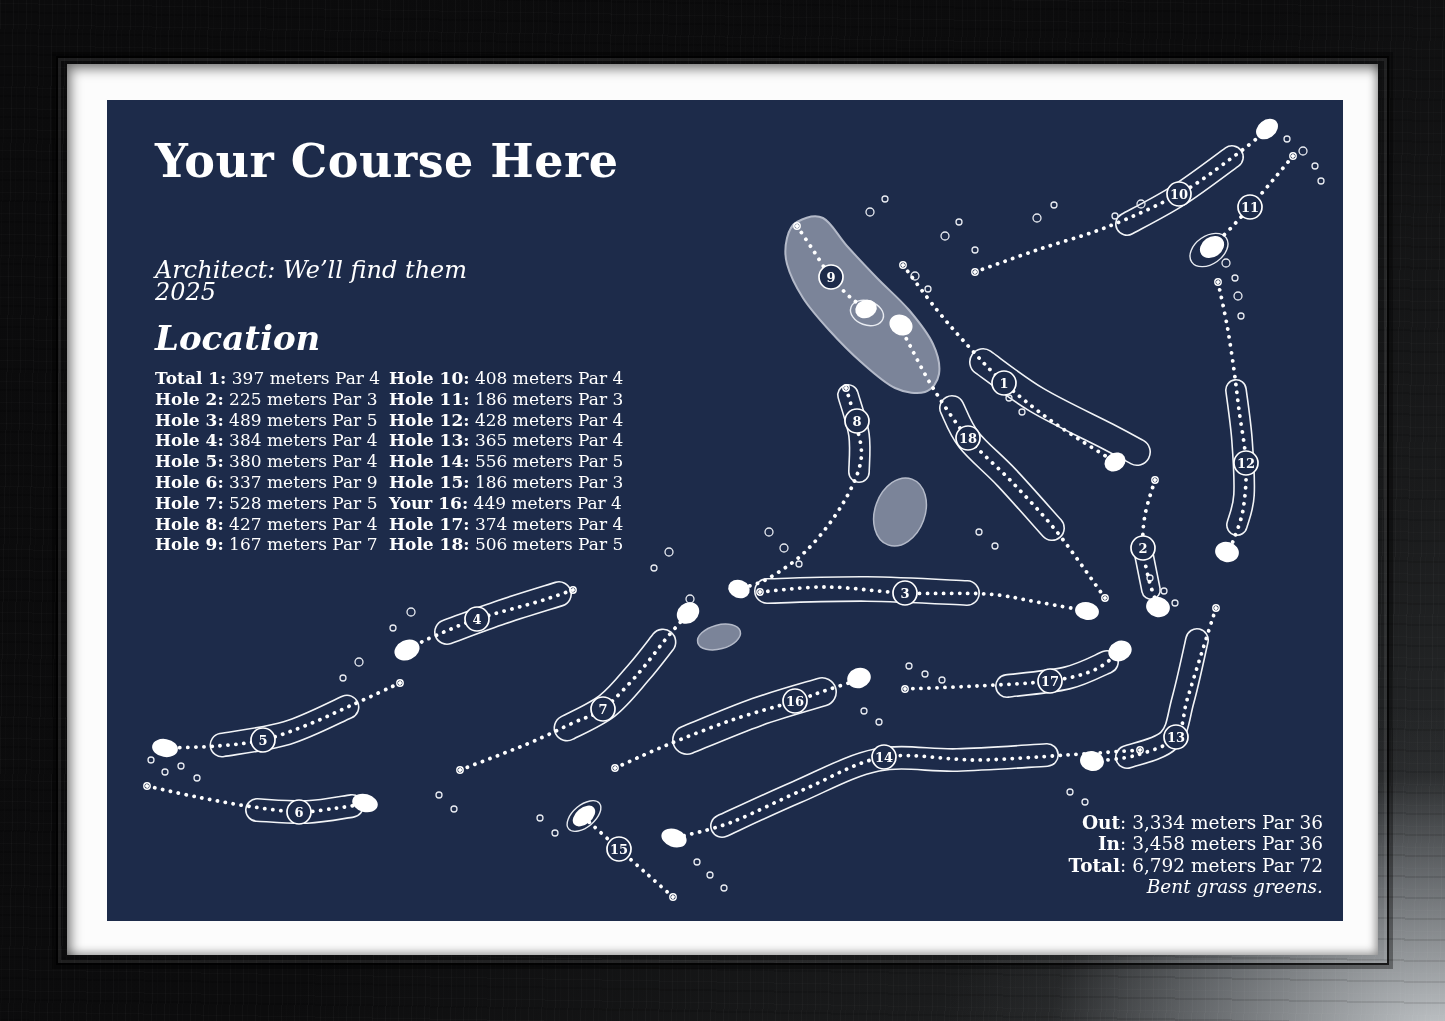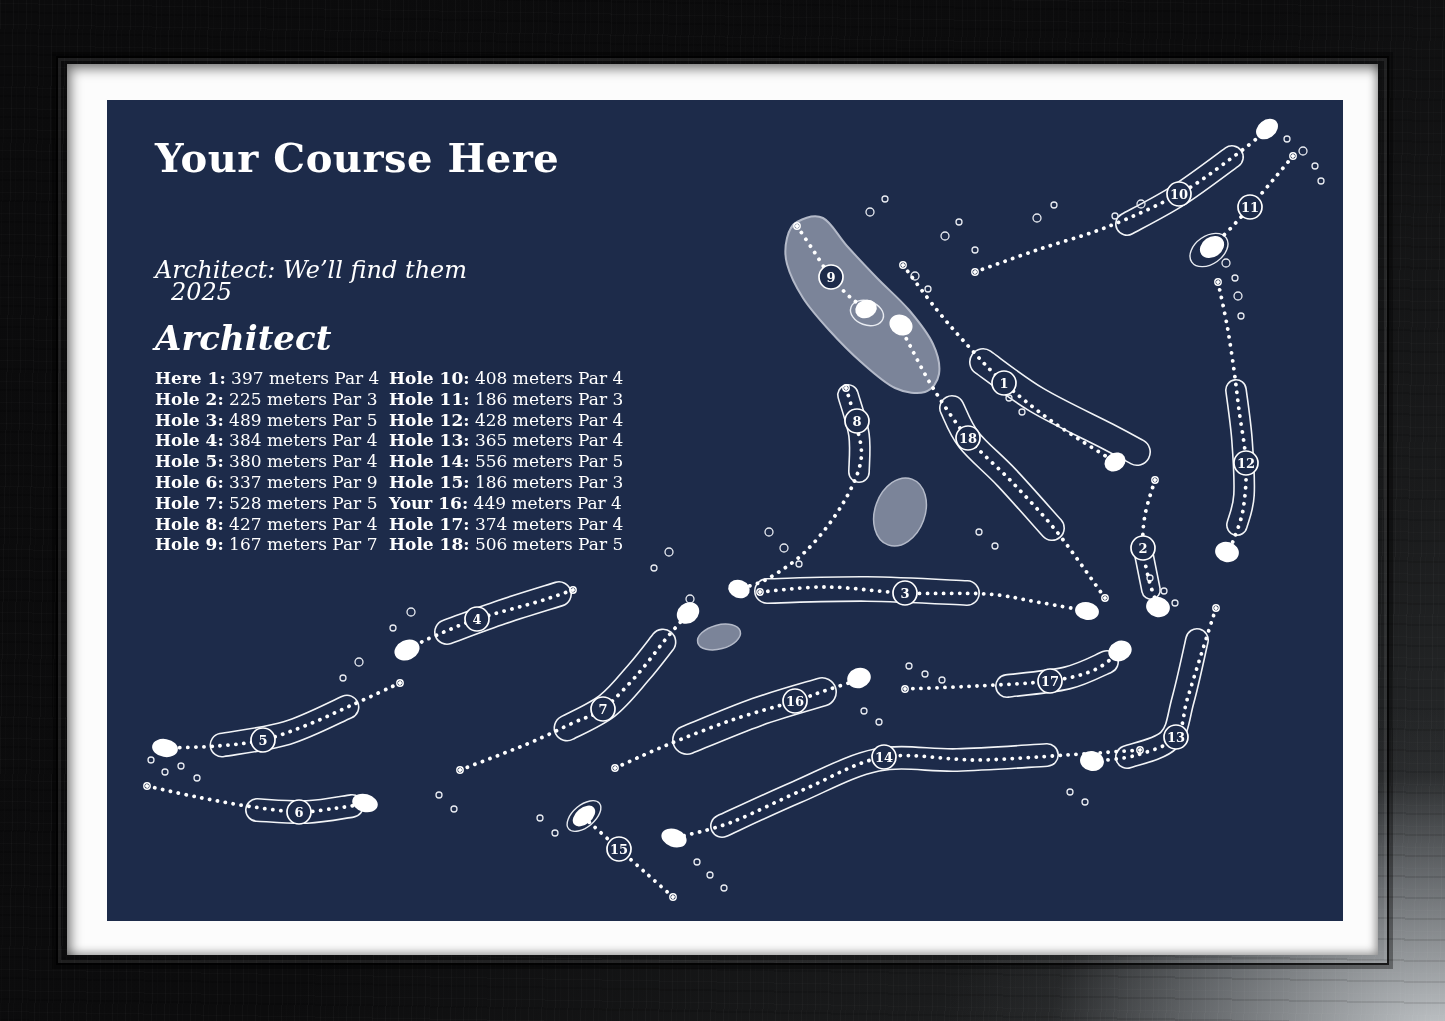--- a/index.html
+++ b/index.html
@@ -15,24 +15,24 @@
       repeating-linear-gradient(91deg, rgba(255,255,255,.05) 0 1px, transparent 1px 5px, rgba(255,255,255,.02) 5px 6px, transparent 6px 13px),
       repeating-linear-gradient(1deg, rgba(0,0,0,.18) 0 2px, transparent 2px 9px, rgba(255,255,255,.03) 9px 10px, transparent 10px 21px);}
   .frame .lip{position:absolute;inset:58px;border:3px solid rgba(255,255,255,.08);
     outline:2px solid rgba(0,0,0,.75);box-shadow:0 0 0 6px rgba(0,0,0,.35);}
   
   .mat{position:absolute;left:67px;top:64px;width:1311px;height:891px;background:#fcfcfc;
        box-shadow:inset 4px 5px 12px rgba(0,0,0,.5), inset -3px -3px 9px rgba(0,0,0,.28);}
   
   .poster{position:absolute;left:40px;top:36px;width:1236px;height:821px;background:#1d2b4a;color:#fff;}
   .poster .hdr{position:absolute;left:48px;}
-  .title{top:34px;font-size:40px;font-weight:bold;letter-spacing:.5px;}
+  .title{top:34px;font-size:46px;font-weight:bold;letter-spacing:.5px;}
   .location{top:92px;font-size:30px;font-style:italic;}
   .architect{top:156px;font-size:24px;font-style:italic;}
-  .year{top:178px;font-size:24px;font-style:italic;margin-left:16px;}
+  .year{top:178px;font-size:24px;font-style:italic;}
   .sc-head{top:218px;font-size:34px;font-weight:bold;font-style:italic;}
   .scorecard{position:absolute;left:48px;top:268px;display:flex;gap:28px;}
   .sc-col{width:206px;}
   .sc-row{font-size:17px;line-height:20.8px;white-space:nowrap;}
   .summary{position:absolute;right:20px;top:712px;text-align:right;}
   .sum-row{font-size:18.5px;line-height:21.4px;white-space:nowrap;}
   .sum-note{font-size:18.5px;line-height:21.4px;font-style:italic;}
   svg#course{position:absolute;left:0;top:0;pointer-events:none;}
   svg text{font-family:"DejaVu Serif","Liberation Serif",serif;}
 </style>
@@ -294,24 +294,24 @@
             </g>
             <g>
               <circle cx="861" cy="338" r="12" fill="#1d2b4a" stroke="#ffffff" stroke-width="1.7"></circle>
               <text x="861" y="342.6" text-anchor="middle" font-size="13" font-weight="bold" fill="#ffffff">18</text>
             </g>
           </g>
         </svg>
       <div class="hdr title">Your Course Here</div>
       <div class="hdr architect">Architect: We’ll find them</div>
       <div class="hdr year">2025</div>
-      <div class="hdr sc-head">Architect</div>
+      <div class="hdr sc-head">Location</div>
       <div class="scorecard">
         <div class="sc-col" id="sc-col1">
-            <div class="sc-row"><b>Here 1:</b><span> 397 meters Par 4</span></div>
+            <div class="sc-row"><b>Total 1:</b><span> 397 meters Par 4</span></div>
             <div class="sc-row"><b>Hole 2:</b><span> 225 meters Par 3</span></div>
             <div class="sc-row"><b>Hole 3:</b><span> 489 meters Par 5</span></div>
             <div class="sc-row"><b>Hole 4:</b><span> 384 meters Par 4</span></div>
             <div class="sc-row"><b>Hole 5:</b><span> 380 meters Par 4</span></div>
             <div class="sc-row"><b>Hole 6:</b><span> 337 meters Par 9</span></div>
             <div class="sc-row"><b>Hole 7:</b><span> 528 meters Par 5</span></div>
             <div class="sc-row"><b>Hole 8:</b><span> 427 meters Par 4</span></div>
             <div class="sc-row"><b>Hole 9:</b><span> 167 meters Par 7</span></div>
           </div>
         <div class="sc-col" id="sc-col2">
@@ -319,15 +319,22 @@
             <div class="sc-row"><b>Hole 11:</b><span> 186 meters Par 3</span></div>
             <div class="sc-row"><b>Hole 12:</b><span> 428 meters Par 4</span></div>
             <div class="sc-row"><b>Hole 13:</b><span> 365 meters Par 4</span></div>
             <div class="sc-row"><b>Hole 14:</b><span> 556 meters Par 5</span></div>
             <div class="sc-row"><b>Hole 15:</b><span> 186 meters Par 3</span></div>
             <div class="sc-row"><b>Your 16:</b><span> 449 meters Par 4</span></div>
             <div class="sc-row"><b>Hole 17:</b><span> 374 meters Par 4</span></div>
             <div class="sc-row"><b>Hole 18:</b><span> 506 meters Par 5</span></div>
           </div>
       </div>
+      <div class="summary" id="summary">
+
+      <div class="sum-row"><b>Out</b><span>: 3,334 meters Par 36</span></div>
+          <div class="sum-row"><b>In</b><span>: 3,458 meters Par 36</span></div>
+          <div class="sum-row"><b>Total</b><span>: 6,792 meters Par 72</span></div>
+          <div class="sum-note">Bent grass greens.</div>
+        </div>
     </div>
   </div>
 </div>
 
 </body></html>

